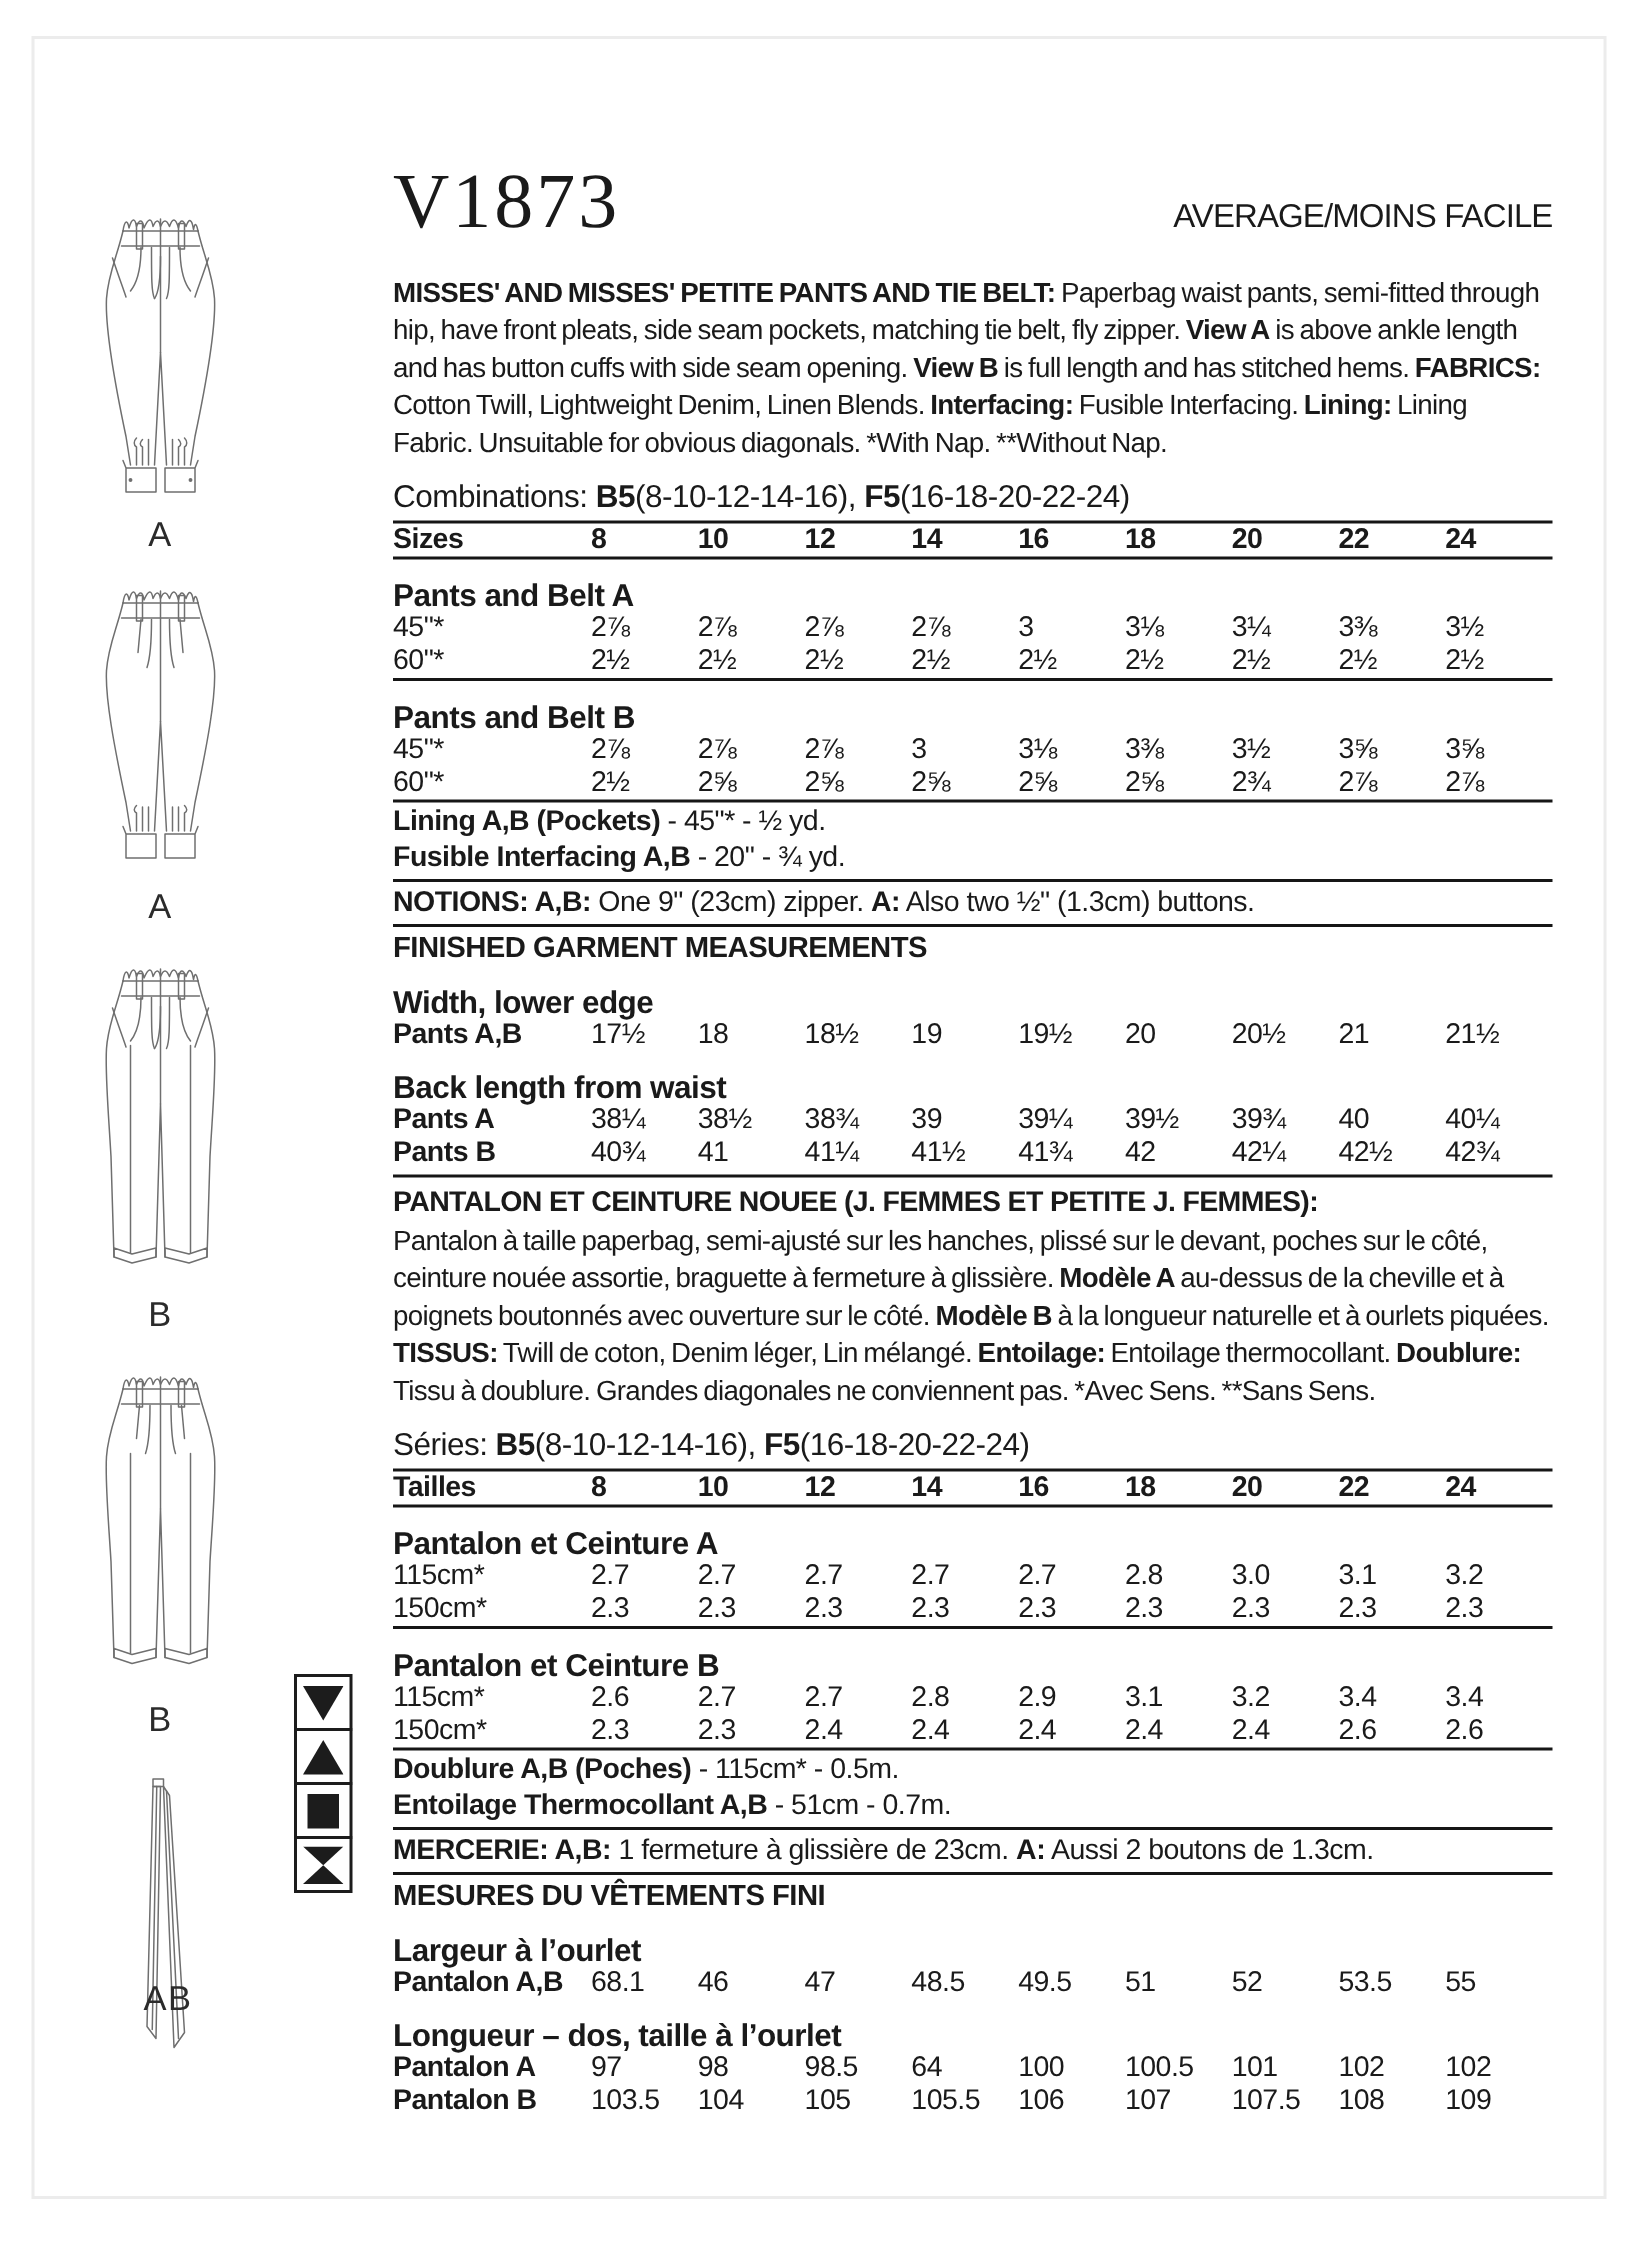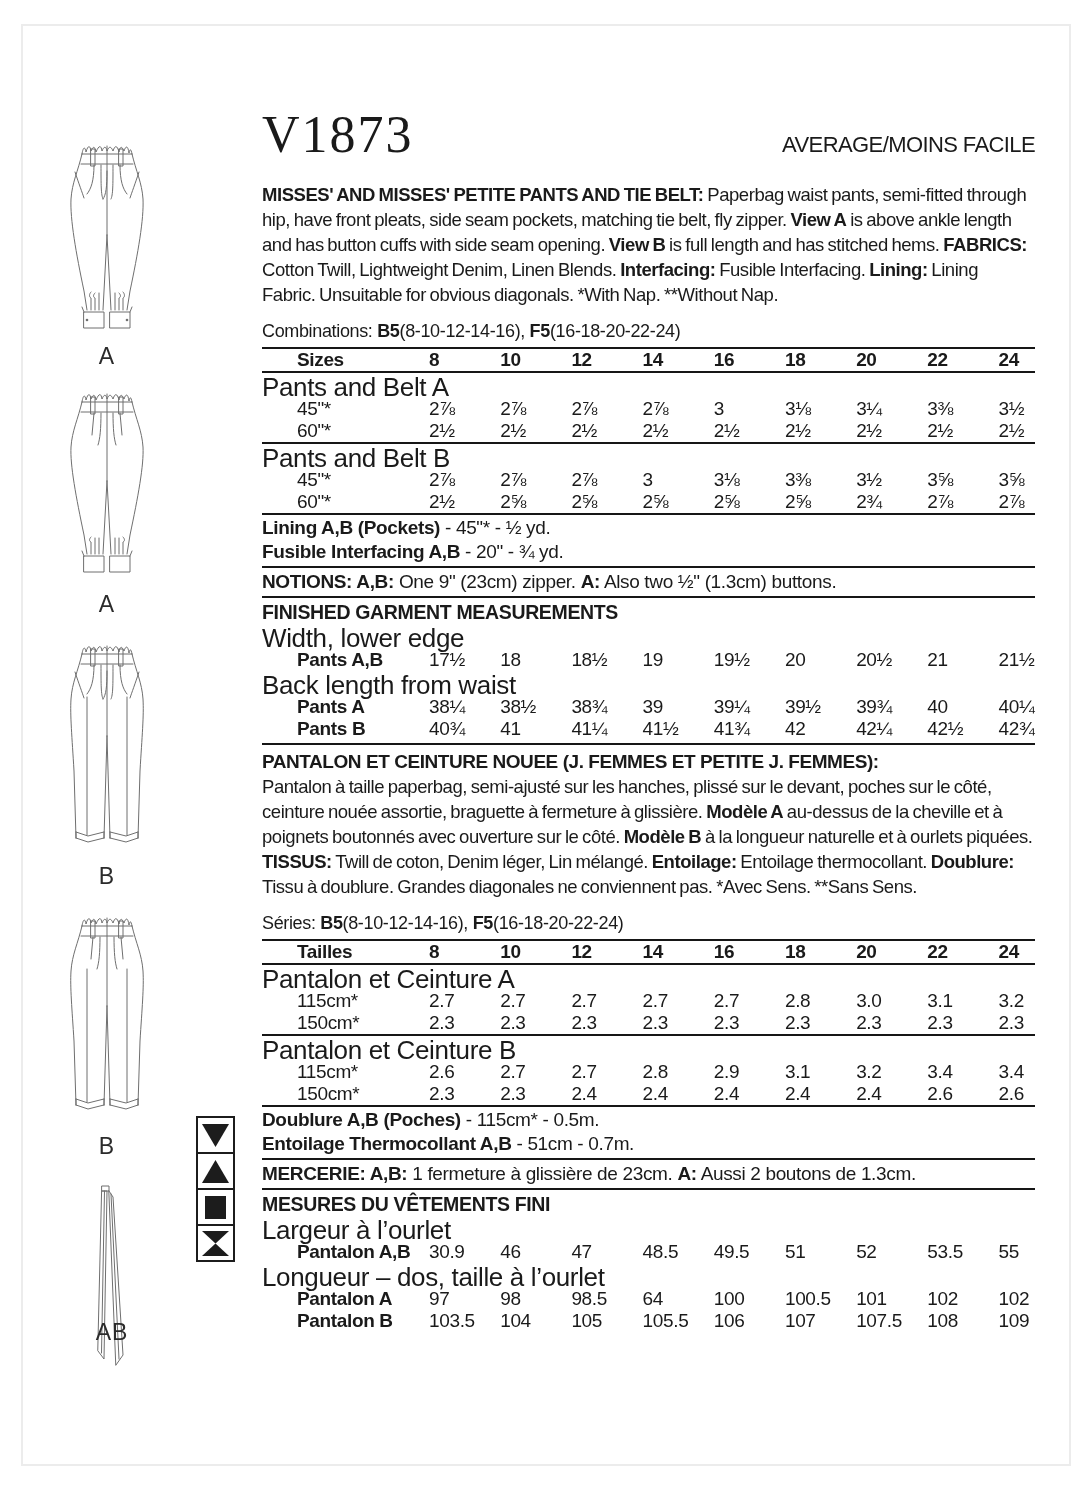--- a/index.html
+++ b/index.html
@@ -10,28 +10,28 @@
   }
   .frame{position:absolute;left:21px;top:24px;width:1046px;height:1438px;border:2px solid #ececec;}
   .content{position:absolute;left:262px;top:104px;width:773px;}
   .title-row{display:flex;justify-content:space-between;align-items:baseline;height:62px;}
   .pattern-number{font-family:"Liberation Serif","DejaVu Serif",serif;font-size:52px;line-height:62px;letter-spacing:2px;font-weight:400;}
   .difficulty{font-size:22px;letter-spacing:-0.6px;}
   .b{font-weight:700;}
   .desc{margin:16px 0 0 0;font-size:18.5px;line-height:25px;letter-spacing:-0.45px;word-spacing:-1px;}
   .desc.fr{margin-top:0;}
   .fr-heading{margin-top:4px;font-size:19px;line-height:25px;letter-spacing:-0.45px;}
-  .inline-line{font-size:18px;line-height:23px;letter-spacing:-0.35px;}
+  .inline-line{font-size:21px;line-height:23px;letter-spacing:-0.35px;}
   .combinations{margin-top:13px;margin-bottom:4px;}
   .series{margin-top:13px;margin-bottom:4px;}
   .rule{height:2px;background:#161616;}
   .rule.gap-top{margin-top:3px;}
-  .trow{display:grid;grid-template-columns:132px repeat(9,71.2px);font-size:19px;line-height:22px;letter-spacing:-0.35px;margin-left:35px;}
+  .trow{display:grid;grid-template-columns:132px repeat(9,71.2px);font-size:19px;line-height:22px;letter-spacing:-0.35px;}
   .trow .cell{white-space:nowrap;}
-  .section-title{font-weight:400;font-size:26px;line-height:21px;letter-spacing:-0.35px;margin-top:4px;}
+  .section-title{font-weight:700;font-size:21px;line-height:21px;letter-spacing:-0.35px;margin-top:14px;}
   .note-line{font-size:19px;line-height:22px;letter-spacing:-0.35px;margin-top:2px;}
   .boxline{font-size:19px;line-height:24px;letter-spacing:-0.35px;margin:2px 0;}
   .meas-title{font-weight:700;font-size:19.5px;line-height:23px;letter-spacing:-0.35px;margin-top:3px;}
   
   .fig{position:absolute;}
   .fig svg{display:block;width:100%;height:100%;}
   .fig-label{position:absolute;font-size:23px;line-height:24px;color:#2b2b2b;letter-spacing:1px;text-align:center;}
   .symbols{position:absolute;left:196px;top:1116px;display:flex;flex-direction:column;}
   .symbol-box{width:39px;height:38px;box-sizing:border-box;border:2px solid #1c1c1c;background:#fff;
     display:flex;align-items:center;justify-content:center;margin-top:-2px;}
@@ -379,21 +379,21 @@
 
   <div class="rule gap-top"></div>
   <div class="boxline"><span class="b">MERCERIE: A,B:</span><span> 1 fermeture à glissière de 23cm. </span><span class="b">A:</span><span> Aussi 2 boutons de 1.3cm.</span></div>
   <div class="rule"></div>
 
   <div class="meas-title">MESURES DU VÊTEMENTS FINI</div>
   <div>
       <div class="section-title">Largeur à l’ourlet</div>
       <div class="trow">
         <span class="cell b">Pantalon A,B</span>
-        <span class="cell">30.9</span>
+        <span class="cell">68.1</span>
         <span class="cell">46</span>
         <span class="cell">47</span>
         <span class="cell">48.5</span>
         <span class="cell">49.5</span>
         <span class="cell">51</span>
         <span class="cell">52</span>
         <span class="cell">53.5</span>
         <span class="cell">55</span>
       </div>
       <div class="section-title">Longueur – dos, taille à l’ourlet</div>

